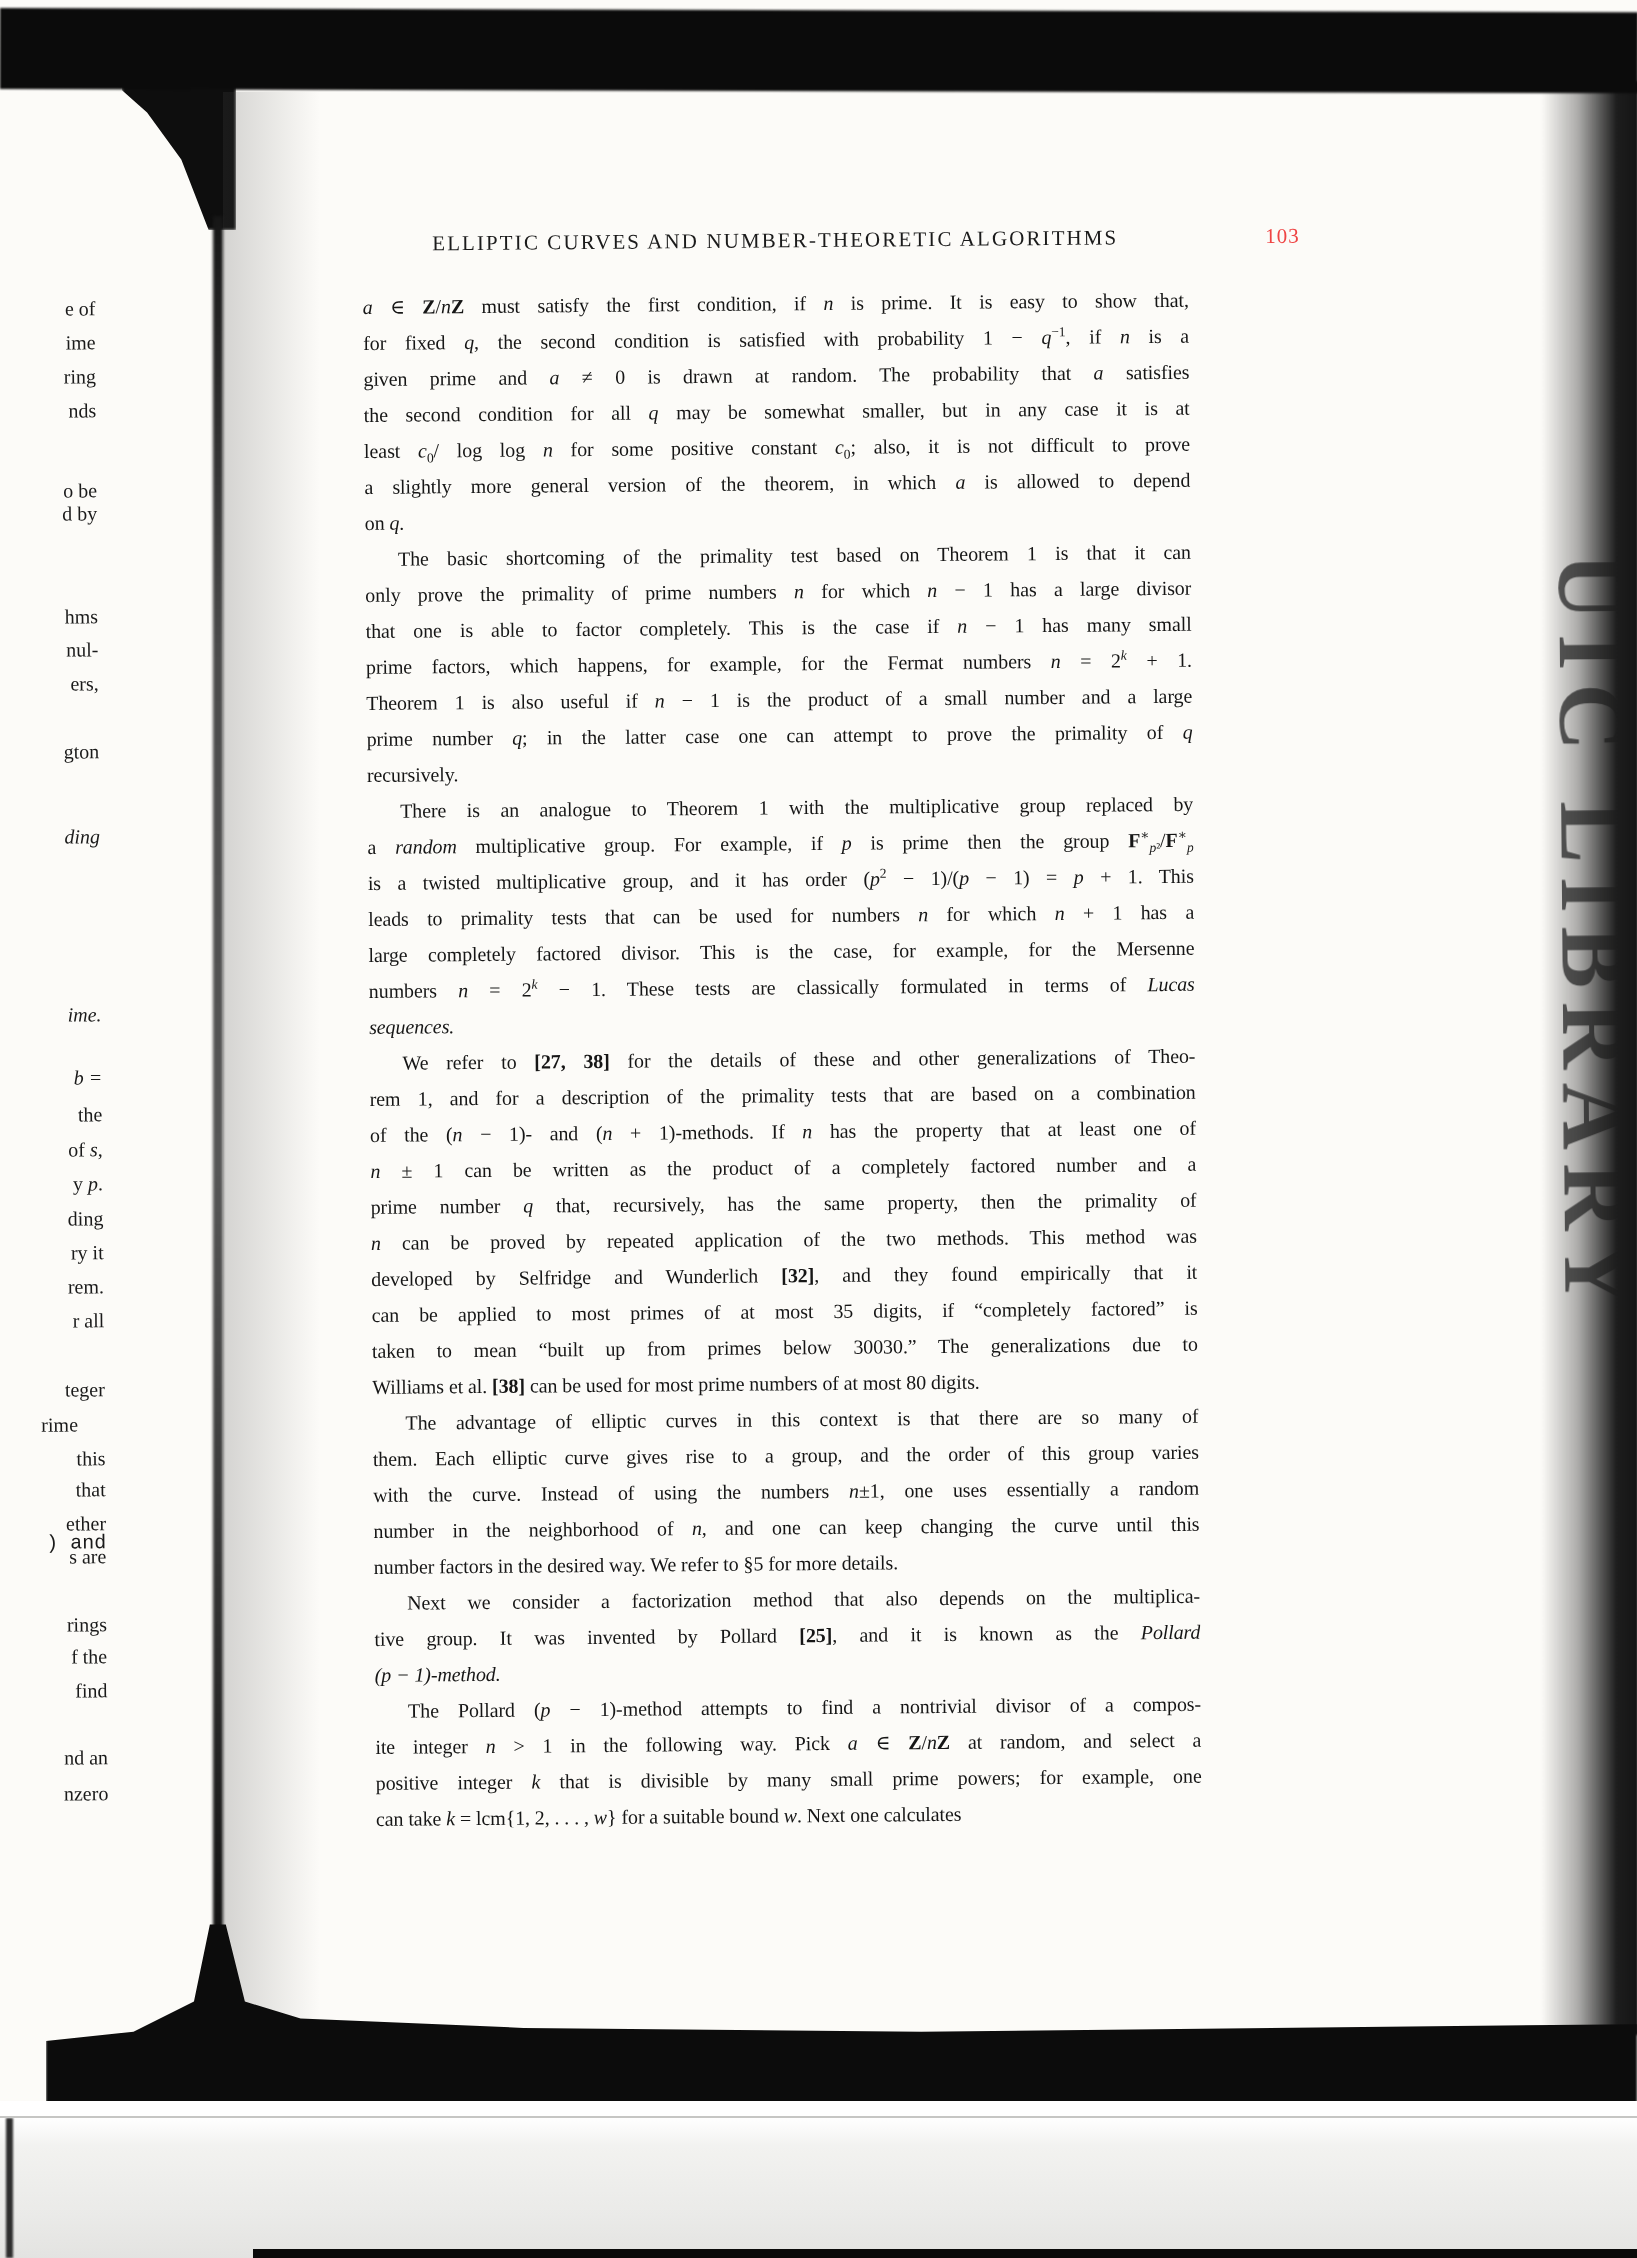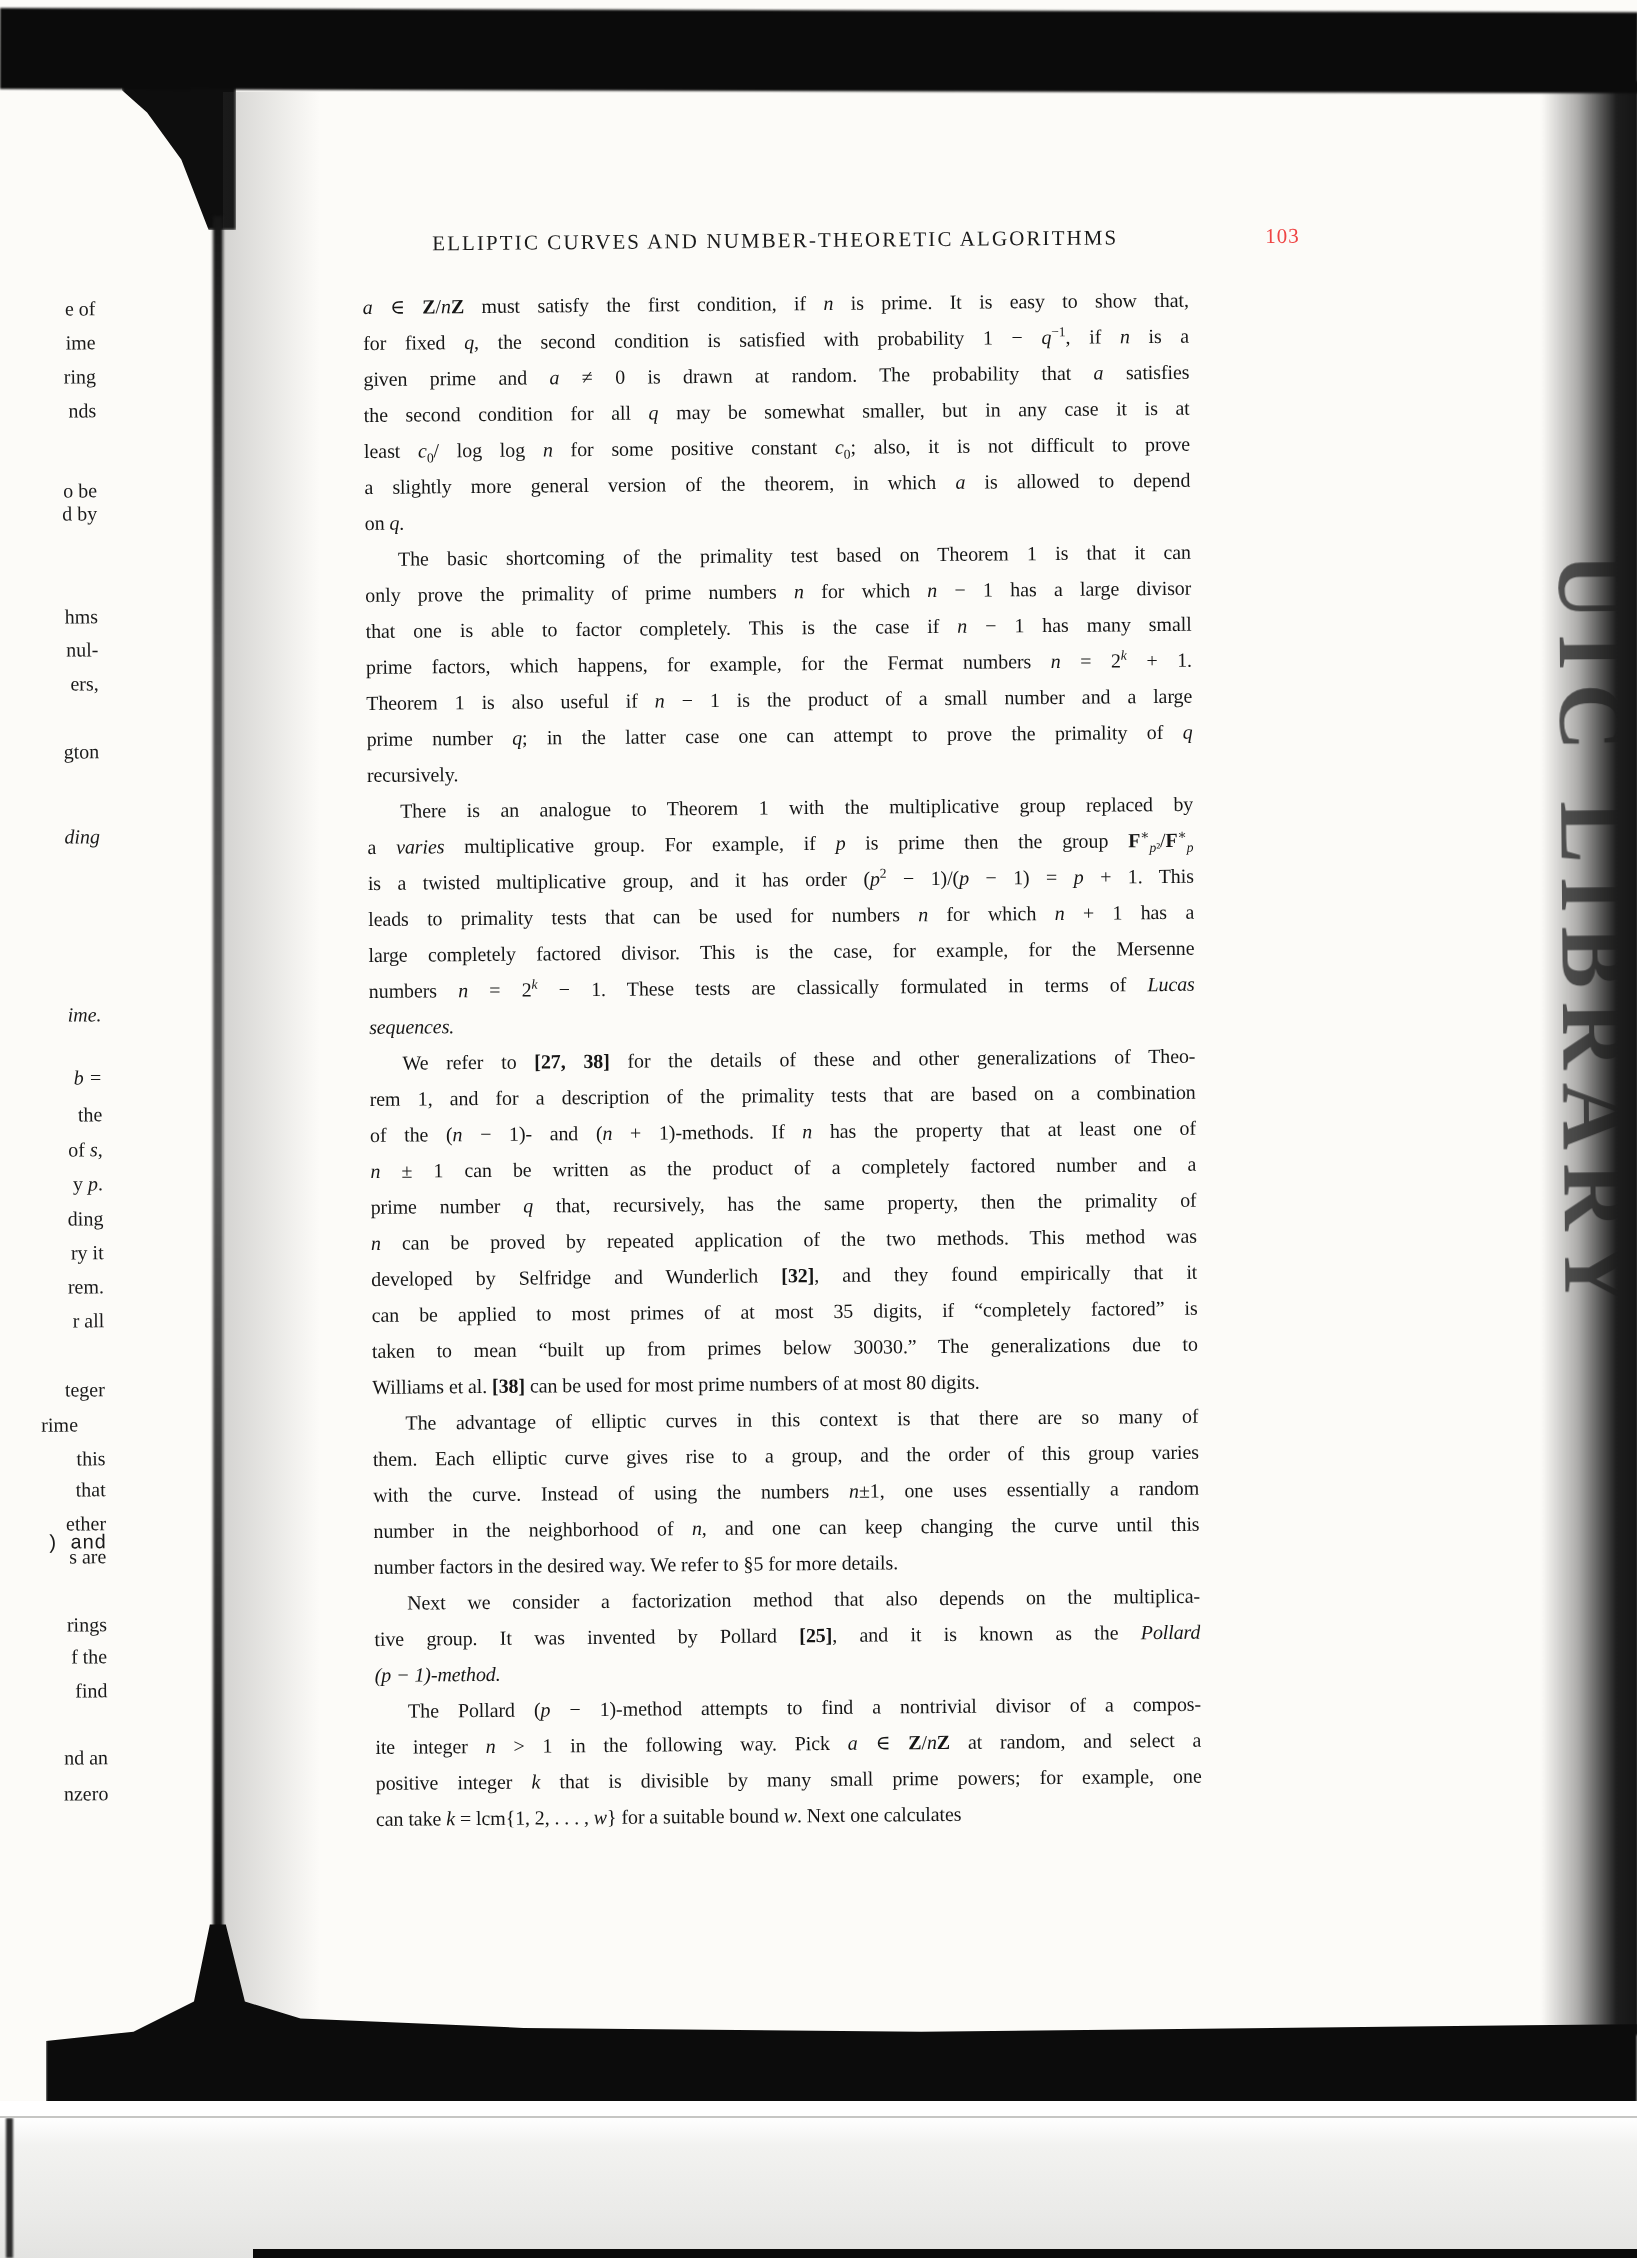--- a/index.html
+++ b/index.html
@@ -126,21 +126,21 @@
       <div class="tline">a slightly more general version of the theorem, in which <i>a</i> is allowed to depend</div>
       <div class="tline last">on <i>q</i>.</div>
       <div class="tline indent">The basic shortcoming of the primality test based on Theorem 1 is that it can</div>
       <div class="tline">only prove the primality of prime numbers <i>n</i> for which <i>n</i> − 1 has a large divisor</div>
       <div class="tline">that one is able to factor completely.  This is the case if <i>n</i> − 1 has many small</div>
       <div class="tline">prime factors, which happens, for example, for the Fermat numbers <i>n</i> = 2<sup><i>k</i></sup> + 1.</div>
       <div class="tline">Theorem 1 is also useful if <i>n</i> − 1 is the product of a small number and a large</div>
       <div class="tline">prime number <i>q</i>; in the latter case one can attempt to prove the primality of <i>q</i></div>
       <div class="tline last">recursively.</div>
       <div class="tline indent">There is an analogue to Theorem 1 with the multiplicative group replaced by</div>
-      <div class="tline">a <i>varies</i> multiplicative group. For example, if <i>p</i> is prime then the group <b>F</b><sup>∗</sup><sub><i>p</i>²</sub>/<b>F</b><sup>∗</sup><sub><i>p</i></sub></div>
+      <div class="tline">a <i>random</i> multiplicative group. For example, if <i>p</i> is prime then the group <b>F</b><sup>∗</sup><sub><i>p</i>²</sub>/<b>F</b><sup>∗</sup><sub><i>p</i></sub></div>
       <div class="tline">is a twisted multiplicative group, and it has order (<i>p</i><sup>2</sup> − 1)/(<i>p</i> − 1) = <i>p</i> + 1.  This</div>
       <div class="tline">leads to primality tests that can be used for numbers <i>n</i> for which <i>n</i> + 1 has a</div>
       <div class="tline">large completely factored divisor. This is the case, for example, for the Mersenne</div>
       <div class="tline">numbers <i>n</i> = 2<sup><i>k</i></sup> − 1.  These tests are classically formulated in terms of <i>Lucas</i></div>
       <div class="tline last"><i>sequences.</i></div>
       <div class="tline indent">We refer to <b>[27, 38]</b> for the details of these and other generalizations of Theo-</div>
       <div class="tline">rem 1, and for a description of the primality tests that are based on a combination</div>
       <div class="tline">of the (<i>n</i> − 1)- and (<i>n</i> + 1)-methods. If <i>n</i> has the property that at least one of</div>
       <div class="tline"><i>n</i> ± 1 can be written as the product of a completely factored number and a</div>
       <div class="tline">prime number <i>q</i> that, recursively, has the same property, then the primality of</div>

